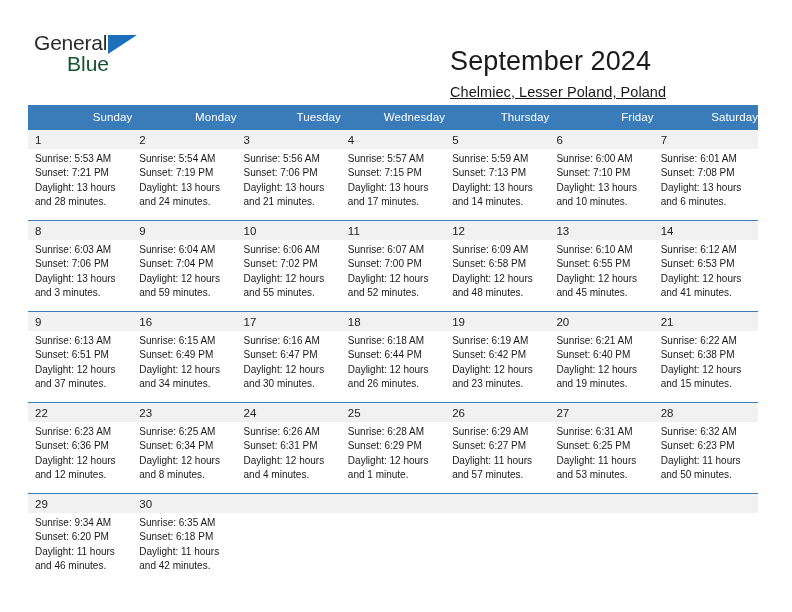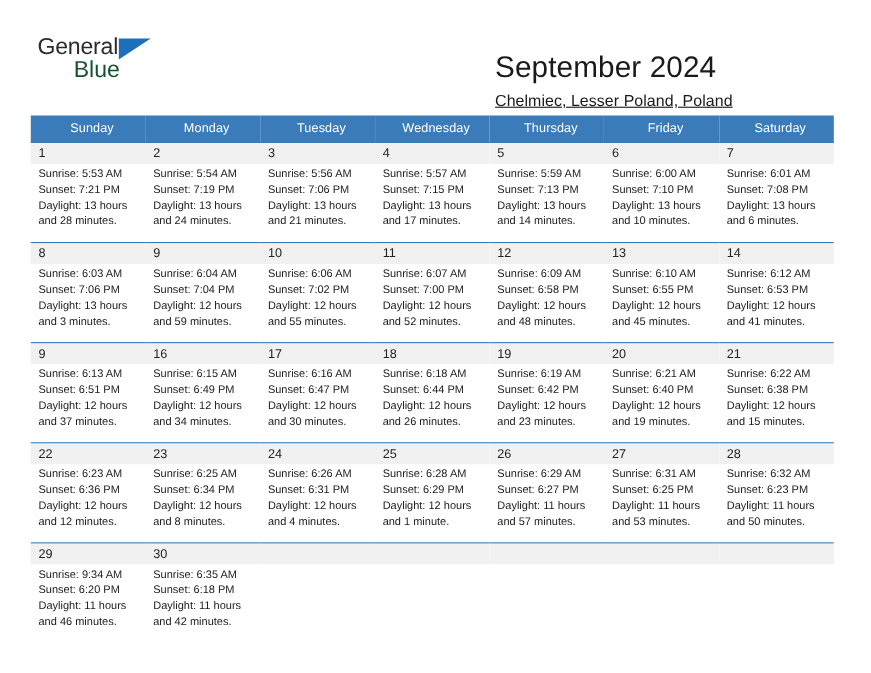--- a/index.html
+++ b/index.html
@@ -92,21 +92,21 @@
     top: 105px;
     width: 730px;
     border-collapse: collapse;
     table-layout: fixed;
   }
   .calendar th {
     background: #3a7cba;
     color: #ffffff;
     font-size: 11.5px;
     font-weight: normal;
-    text-align: center;
+    text-align: right;
     padding: 6px 0 6px 7px;
     letter-spacing: 0.1px;
   }
   .calendar td {
     vertical-align: top;
     padding: 0;
     width: 104.28px;
   }
   tr.week {
     border-top: 1px solid #3a7cba;

